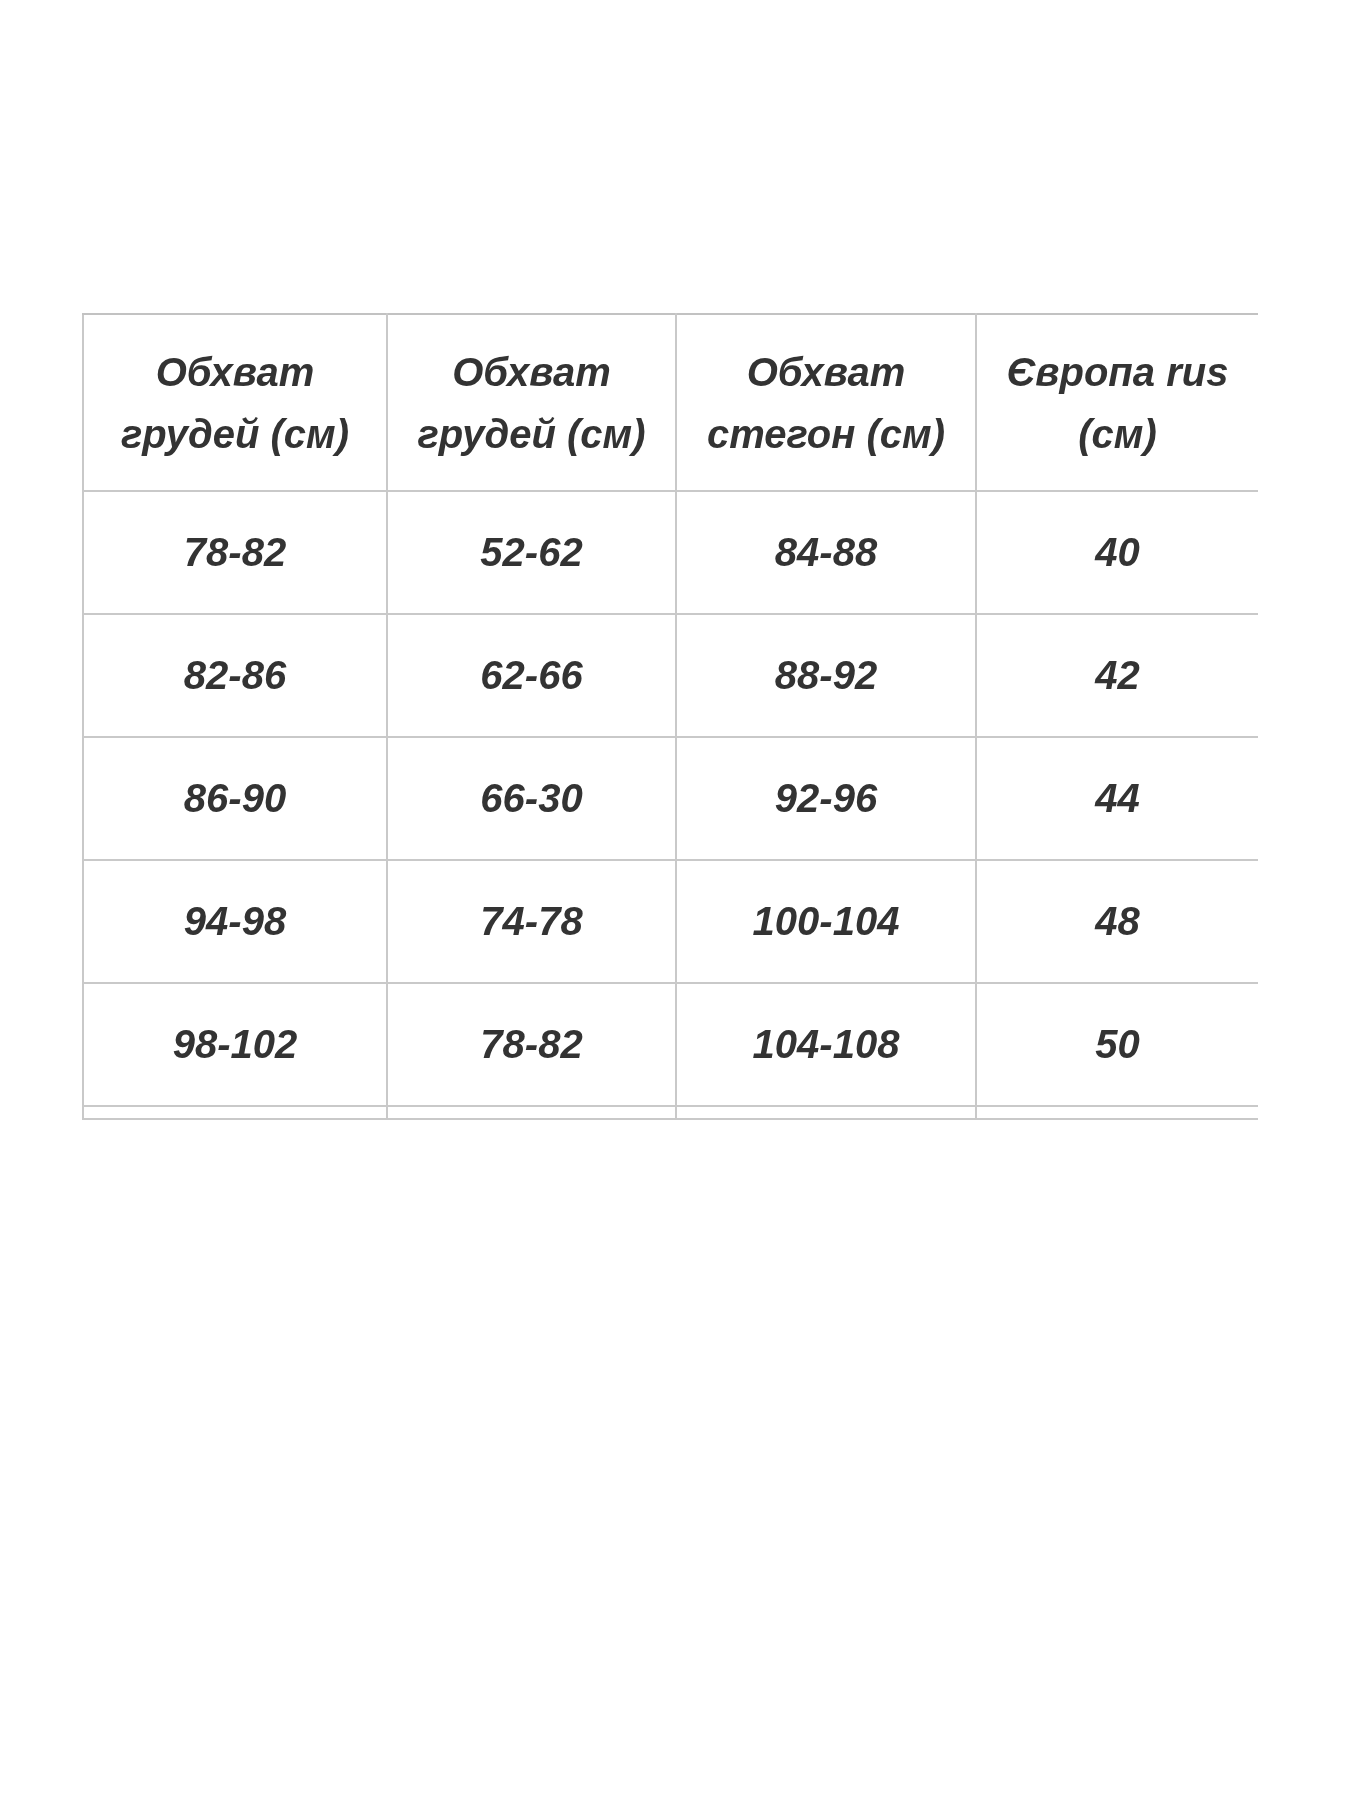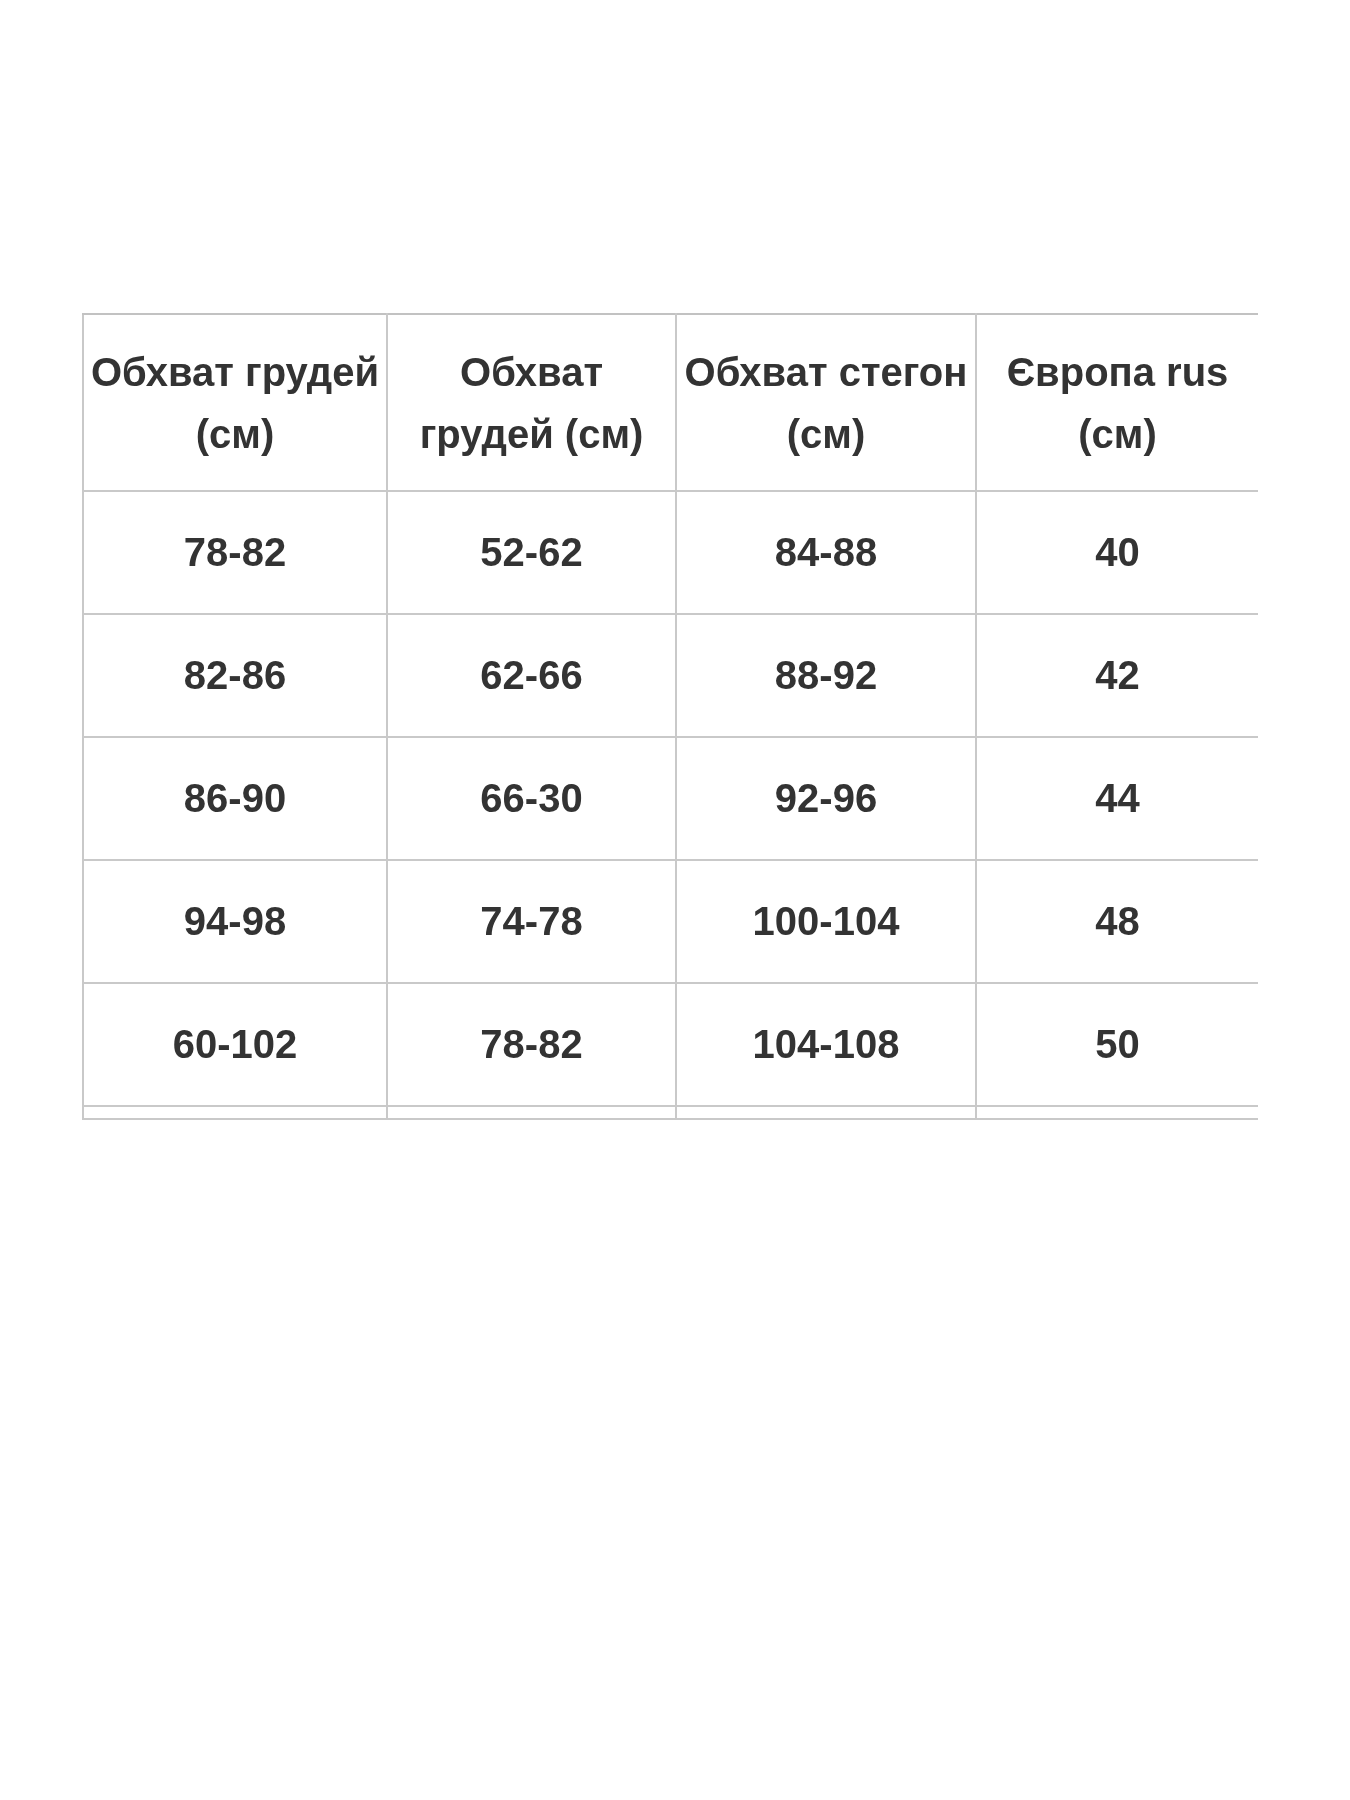--- a/index.html
+++ b/index.html
@@ -20,20 +20,21 @@
     top: 313px;
     width: 1176px;
     height: 1174px;
     overflow: hidden;
   }
   table.size-chart {
     border-collapse: collapse;
     table-layout: fixed;
     width: 1176px;
     color: #333333;
+    font-style: italic;
   }
   table.size-chart th,
   table.size-chart td {
     border: 2px solid #c9c9c9;
     text-align: center;
     vertical-align: middle;
     padding: 0;
     font-weight: 700;
     font-size: 40px;
     color: #333333;
@@ -96,21 +97,21 @@
         <td>92-96</td>
         <td>44</td>
       </tr>
       <tr>
         <td>94-98</td>
         <td>74-78</td>
         <td>100-104</td>
         <td>48</td>
       </tr>
       <tr>
-        <td>60-102</td>
+        <td>98-102</td>
         <td>78-82</td>
         <td>104-108</td>
         <td>50</td>
       </tr>
       <tr class="partial">
         <td></td>
         <td></td>
         <td></td>
         <td></td>
       </tr>

